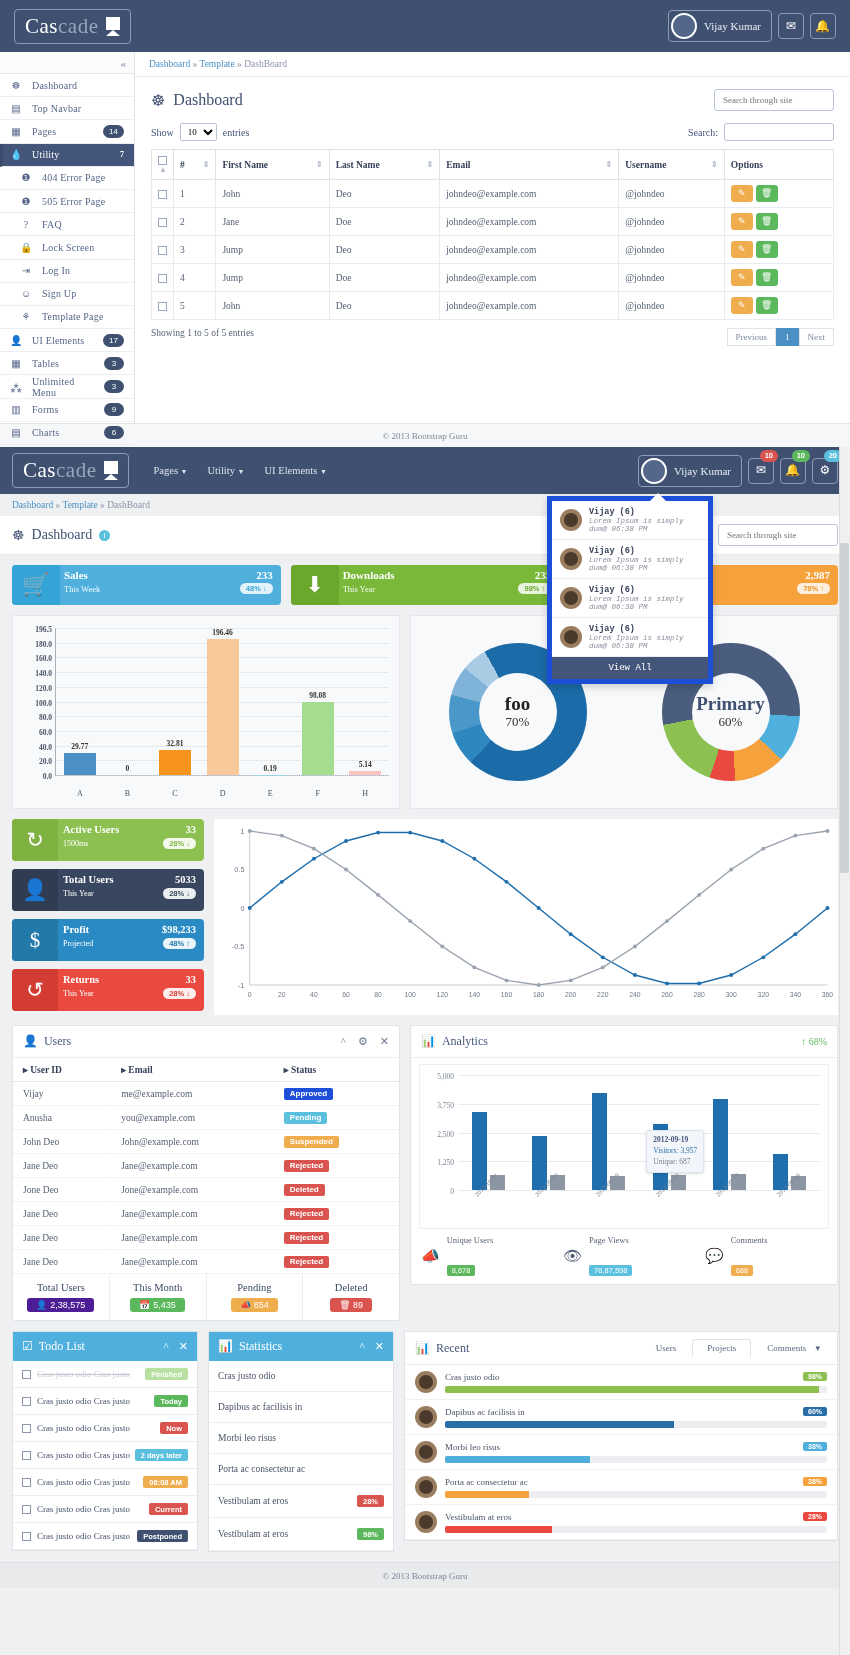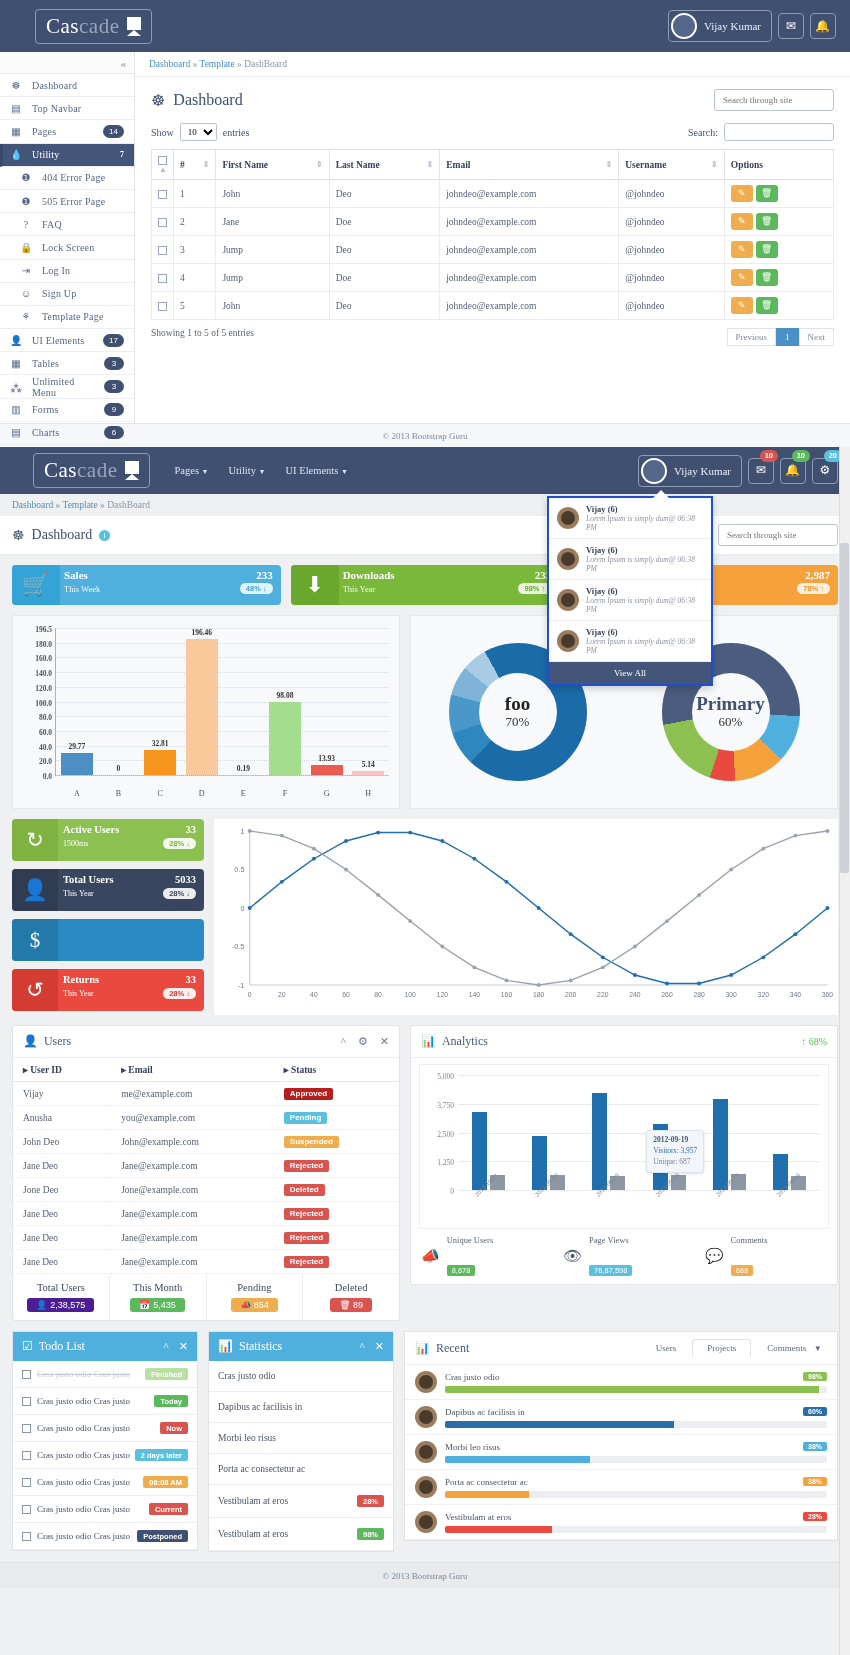--- a/index.html
+++ b/index.html
@@ -14,21 +14,21 @@
   .wrap { position: relative; width:850px; height:1655px; }
 
   
   .frame1 { position:absolute; left:0; top:0; width:850px; height:447px; background:#fff; overflow:hidden; }
   .topbar1 {
     height:52px; background:#3f5070; display:flex; align-items:center;
     justify-content:space-between; padding:0 14px;
   }
   .logo-box {
     border:1px solid #8e9bb3; border-radius:4px; padding:4px 10px;
-    display:flex; align-items:center; gap:8px;margin-left:21px;
+    display:flex; align-items:center; gap:8px;
   }
   .logo-text { color:#fff; font-size:21px; font-family:"Liberation Serif",serif; letter-spacing:.5px;}
   .logo-text .dim { color:#9aa6bd; }
   .bookmark { width:14px; height:19px; background:#fff; position:relative; }
   .bookmark:after { content:""; position:absolute; bottom:0; left:0; border-left:7px solid #3f5070; border-right:7px solid #3f5070; border-bottom:6px solid transparent; }
   .user-area { display:flex; align-items:center; gap:6px; }
   .user-pill {
     border:1px solid #8e9bb3; border-radius:4px; display:flex; align-items:center;
     gap:7px; padding:2px 10px 2px 2px;
   }
@@ -112,21 +112,21 @@
   .bd-blue { background:#5bc0de; }
   .breadcrumb2 { background:#eff0f2; padding:6px 12px; font-size:9.5px; color:#8a95a8; }
   .breadcrumb2 a { color:#4a90c4; text-decoration:none; }
   .dash-head2 { background:#fff; padding:8px 12px; display:flex; align-items:center; justify-content:space-between; border-bottom:1px solid #e7e9ec;}
   .dash-title2 { font-size:14px; color:#3f5070; display:flex; align-items:center; gap:7px;}
   .info-dot { width:11px; height:11px; border-radius:50%; background:#5bc0de; color:#fff; font-size:8px; text-align:center; line-height:11px; font-family:"Liberation Sans",sans-serif;}
 
   
   .notif-drop {
     position:absolute; left:547px; top:49px; width:166px; background:#fff;
-    border:2px solid #1d4ed8; box-shadow:0 3px 8px rgba(0,0,0,.18); z-index:50;
+    border:5px solid #1d4ed8; box-shadow:0 3px 8px rgba(0,0,0,.18); z-index:50;font-family:Liberation Mono, monospace;
   }
   .notif-drop:before {
     content:""; position:absolute; top:-8px; right:42px; border-left:8px solid transparent;
     border-right:8px solid transparent; border-bottom:8px solid #fff;
   }
   .notif-item { display:flex; gap:7px; padding:6px 8px; border-bottom:1px solid #ededee; align-items:center;}
   .notif-av { width:22px; height:22px; border-radius:50%; background:#9a7d5f; flex:0 0 22px; position:relative; overflow:hidden;}
   .notif-av:after { content:""; position:absolute; left:4px; top:4px; width:14px; height:14px; border-radius:50%; background:#4a3a2c;}
   .notif-name { font-size:8.5px; font-weight:bold; color:#35405a; }
   .notif-txt { font-size:7.5px; color:#8d93a0; font-style:italic; }
@@ -636,25 +636,20 @@
     <div class="bc-val">0.19</div>
     <div class="bc-bar" style="height:0.09669211195928754%;background:#9bd2e8"></div>
     <div class="bc-xlab">E</div>
               </div>
               <div class="bc-col">
     <div class="bc-val">98.08</div>
     <div class="bc-bar" style="height:49.913486005089055%;background:#a5dd8f"></div>
     <div class="bc-xlab">F</div>
               </div>
               <div class="bc-col">
-    <div class="bc-val">13.93</div>
-    <div class="bc-bar" style="height:7.089058524173028%;background:#ea5b52"></div>
-    <div class="bc-xlab">G</div>
-              </div>
-              <div class="bc-col">
     <div class="bc-val">5.14</div>
     <div class="bc-bar" style="height:2.615776081424936%;background:#f9c4bf"></div>
     <div class="bc-xlab">H</div>
               </div>
             </div>
       </div>
     </div>
     <div class="donutpanel">
       <div class="donut donut1" id="donut1" style="background: conic-gradient(rgb(27, 107, 168) 0deg, rgb(27, 107, 168) 223.2deg, rgb(47, 135, 192) 223.2deg, rgb(47, 135, 192) 252deg, rgb(74, 151, 201) 252deg, rgb(74, 151, 201) 284.4deg, rgb(127, 180, 216) 284.4deg, rgb(127, 180, 216) 309.6deg, rgb(169, 203, 228) 309.6deg, rgb(169, 203, 228) 331.2deg, rgb(27, 107, 168) 331.2deg, rgb(27, 107, 168) 360deg);">
         <div class="donut-hole">
@@ -694,20 +689,30 @@
                 <span>5033</span>
               </div>
      <div class="smc-r2">
                 <span>This Year</span>
                 <span class="sc-pct">28% ↓</span>
               </div>
    </div>
  </div>
           <div class="small-card g-blue2">
    <div class="smc-ico">$</div>
+   <div class="smc-body">
+     <div class="smc-r1">
+                <span>Profit</span>
+                <span>$98,233</span>
+              </div>
+     <div class="smc-r2">
+                <span>Projected</span>
+                <span class="sc-pct">48% ↑</span>
+              </div>
+   </div>
  </div>
           <div class="small-card g-red">
    <div class="smc-ico">↺</div>
    <div class="smc-body">
      <div class="smc-r1">
                 <span>Returns</span>
                 <span>33</span>
               </div>
      <div class="smc-r2">
                 <span>This Year</span>
@@ -806,21 +811,21 @@
               <tr id="ut-head">
                 <th>▸ <span>User ID</span></th>
                 <th>▸ <span>Email</span></th>
                 <th>▸ <span>Status</span></th>
               </tr>
             </thead>
         <tbody id="ut-body">
               <tr>
    <td>Vijay</td>
    <td>me@example.com</td>
-   <td><span class="st" style="background:#b91c1c">Approved</span></td>
+   <td><span class="st" style="background:#1d4ed8">Approved</span></td>
  </tr>
               <tr>
    <td>Anusha</td>
    <td>you@example.com</td>
    <td><span class="st" style="background:#5bc0de">Pending</span></td>
  </tr>
               <tr>
    <td>John Deo</td>
    <td>John@example.com</td>
    <td><span class="st" style="background:#f0ad4e">Suspended</span></td>

